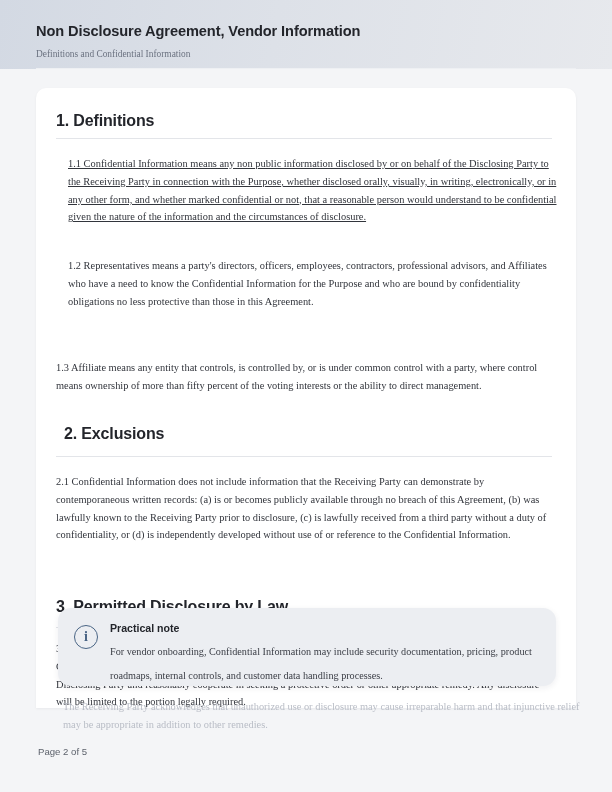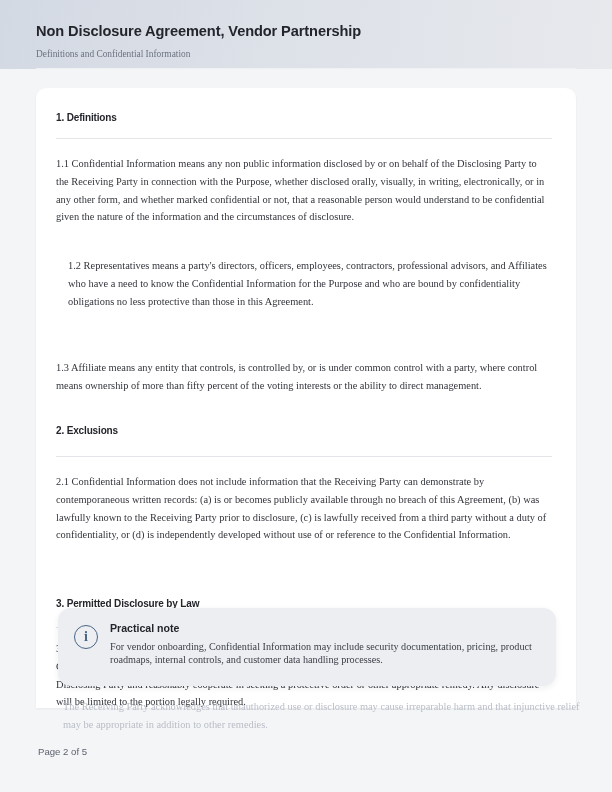--- a/index.html
+++ b/index.html
@@ -58,21 +58,21 @@
     top: 88px;
     width: 540px;
     height: 620px;
     background: #ffffff;
     border-radius: 10px 10px 0 0;
     box-shadow: 0 1px 3px rgba(20,25,40,0.05);
   }
 
   
   .sec-heading {
-    font-size: 10px;
+    font-size: 16px;
     font-weight: bold;
     color: #23252b;
     letter-spacing: -0.15px;
     text-align: center;
   }
   .sec-rule {
     width: 496px;
     height: 1px;
     background: #e3e5e9;
   }
@@ -88,25 +88,25 @@
   }
   .para-faded {
     color: #b9bdc6;
   }
 
   
   .abs { position: absolute; }
 
   #h-definitions   { left: 56px; top: 112px; }
   #r-definitions   { left: 56px; top: 138px; }
-  #p-1-1           { left: 56px; top: 155px; }
+  #p-1-1           { left: 68px; top: 155px; text-decoration: underline; }
   #p-1-2           { left: 56px; top: 257px; margin-left: 12px; }
   #p-1-3           { left: 56px; top: 359px; }
 
-  #h-exclusions    { left: 56px; top: 425px; }
+  #h-exclusions    { left: 64px; top: 425px; }
   #r-exclusions    { left: 56px; top: 456px; }
   #p-2-1           { left: 56px; top: 473px; }
 
   #h-permitted     { left: 56px; top: 598px; }
   #r-permitted     { left: 56px; top: 627px; }
   #p-3-1           { left: 56px; top: 640px; }
 
   
   #p-injunctive {
     left: 38px;
@@ -159,39 +159,39 @@
     font-weight: bold;
     color: #23252b;
   }
   .callout-body {
     position: absolute;
     left: 52px;
     top: 32px;
     width: 424px;
     font-family: "Liberation Serif", serif;
     font-size: 10.2px;
-    line-height: 13px;
+    line-height: 24px;
     color: #3a3d45;
   }
 
   
   .footer-page {
     position: absolute;
     left: 38px;
     top: 746px;
     font-size: 9.6px;
     color: #5d626c;
   }
 </style>
 </head>
 <body>
 
 <div class="header"></div>
 <div class="header-rule"></div>
-<div class="doc-title">Non Disclosure Agreement, Vendor Partnership</div>
+<div class="doc-title">Non Disclosure Agreement, Vendor Information</div>
 <div class="doc-subtitle">Definitions and Confidential Information</div>
 
 <div class="page-sheet"></div>
 
 <div class="abs sec-heading" id="h-definitions">1. Definitions</div>
 <div class="abs sec-rule" id="r-definitions"></div>
 <div class="abs para" id="p-1-1">1.1 Confidential Information means any non public information disclosed by or on behalf of the Disclosing Party to the Receiving Party in connection with the Purpose, whether disclosed orally, visually, in writing, electronically, or in any other form, and whether marked confidential or not, that a reasonable person would understand to be confidential given the nature of the information and the circumstances of disclosure.</div>
 <div class="abs para" id="p-1-2">1.2 Representatives means a party's directors, officers, employees, contractors, professional advisors, and Affiliates who have a need to know the Confidential Information for the Purpose and who are bound by confidentiality obligations no less protective than those in this Agreement.</div>
 <div class="abs para" id="p-1-3">1.3 Affiliate means any entity that controls, is controlled by, or is under common control with a party, where control means ownership of more than fifty percent of the voting interests or the ability to direct management.</div>
 

